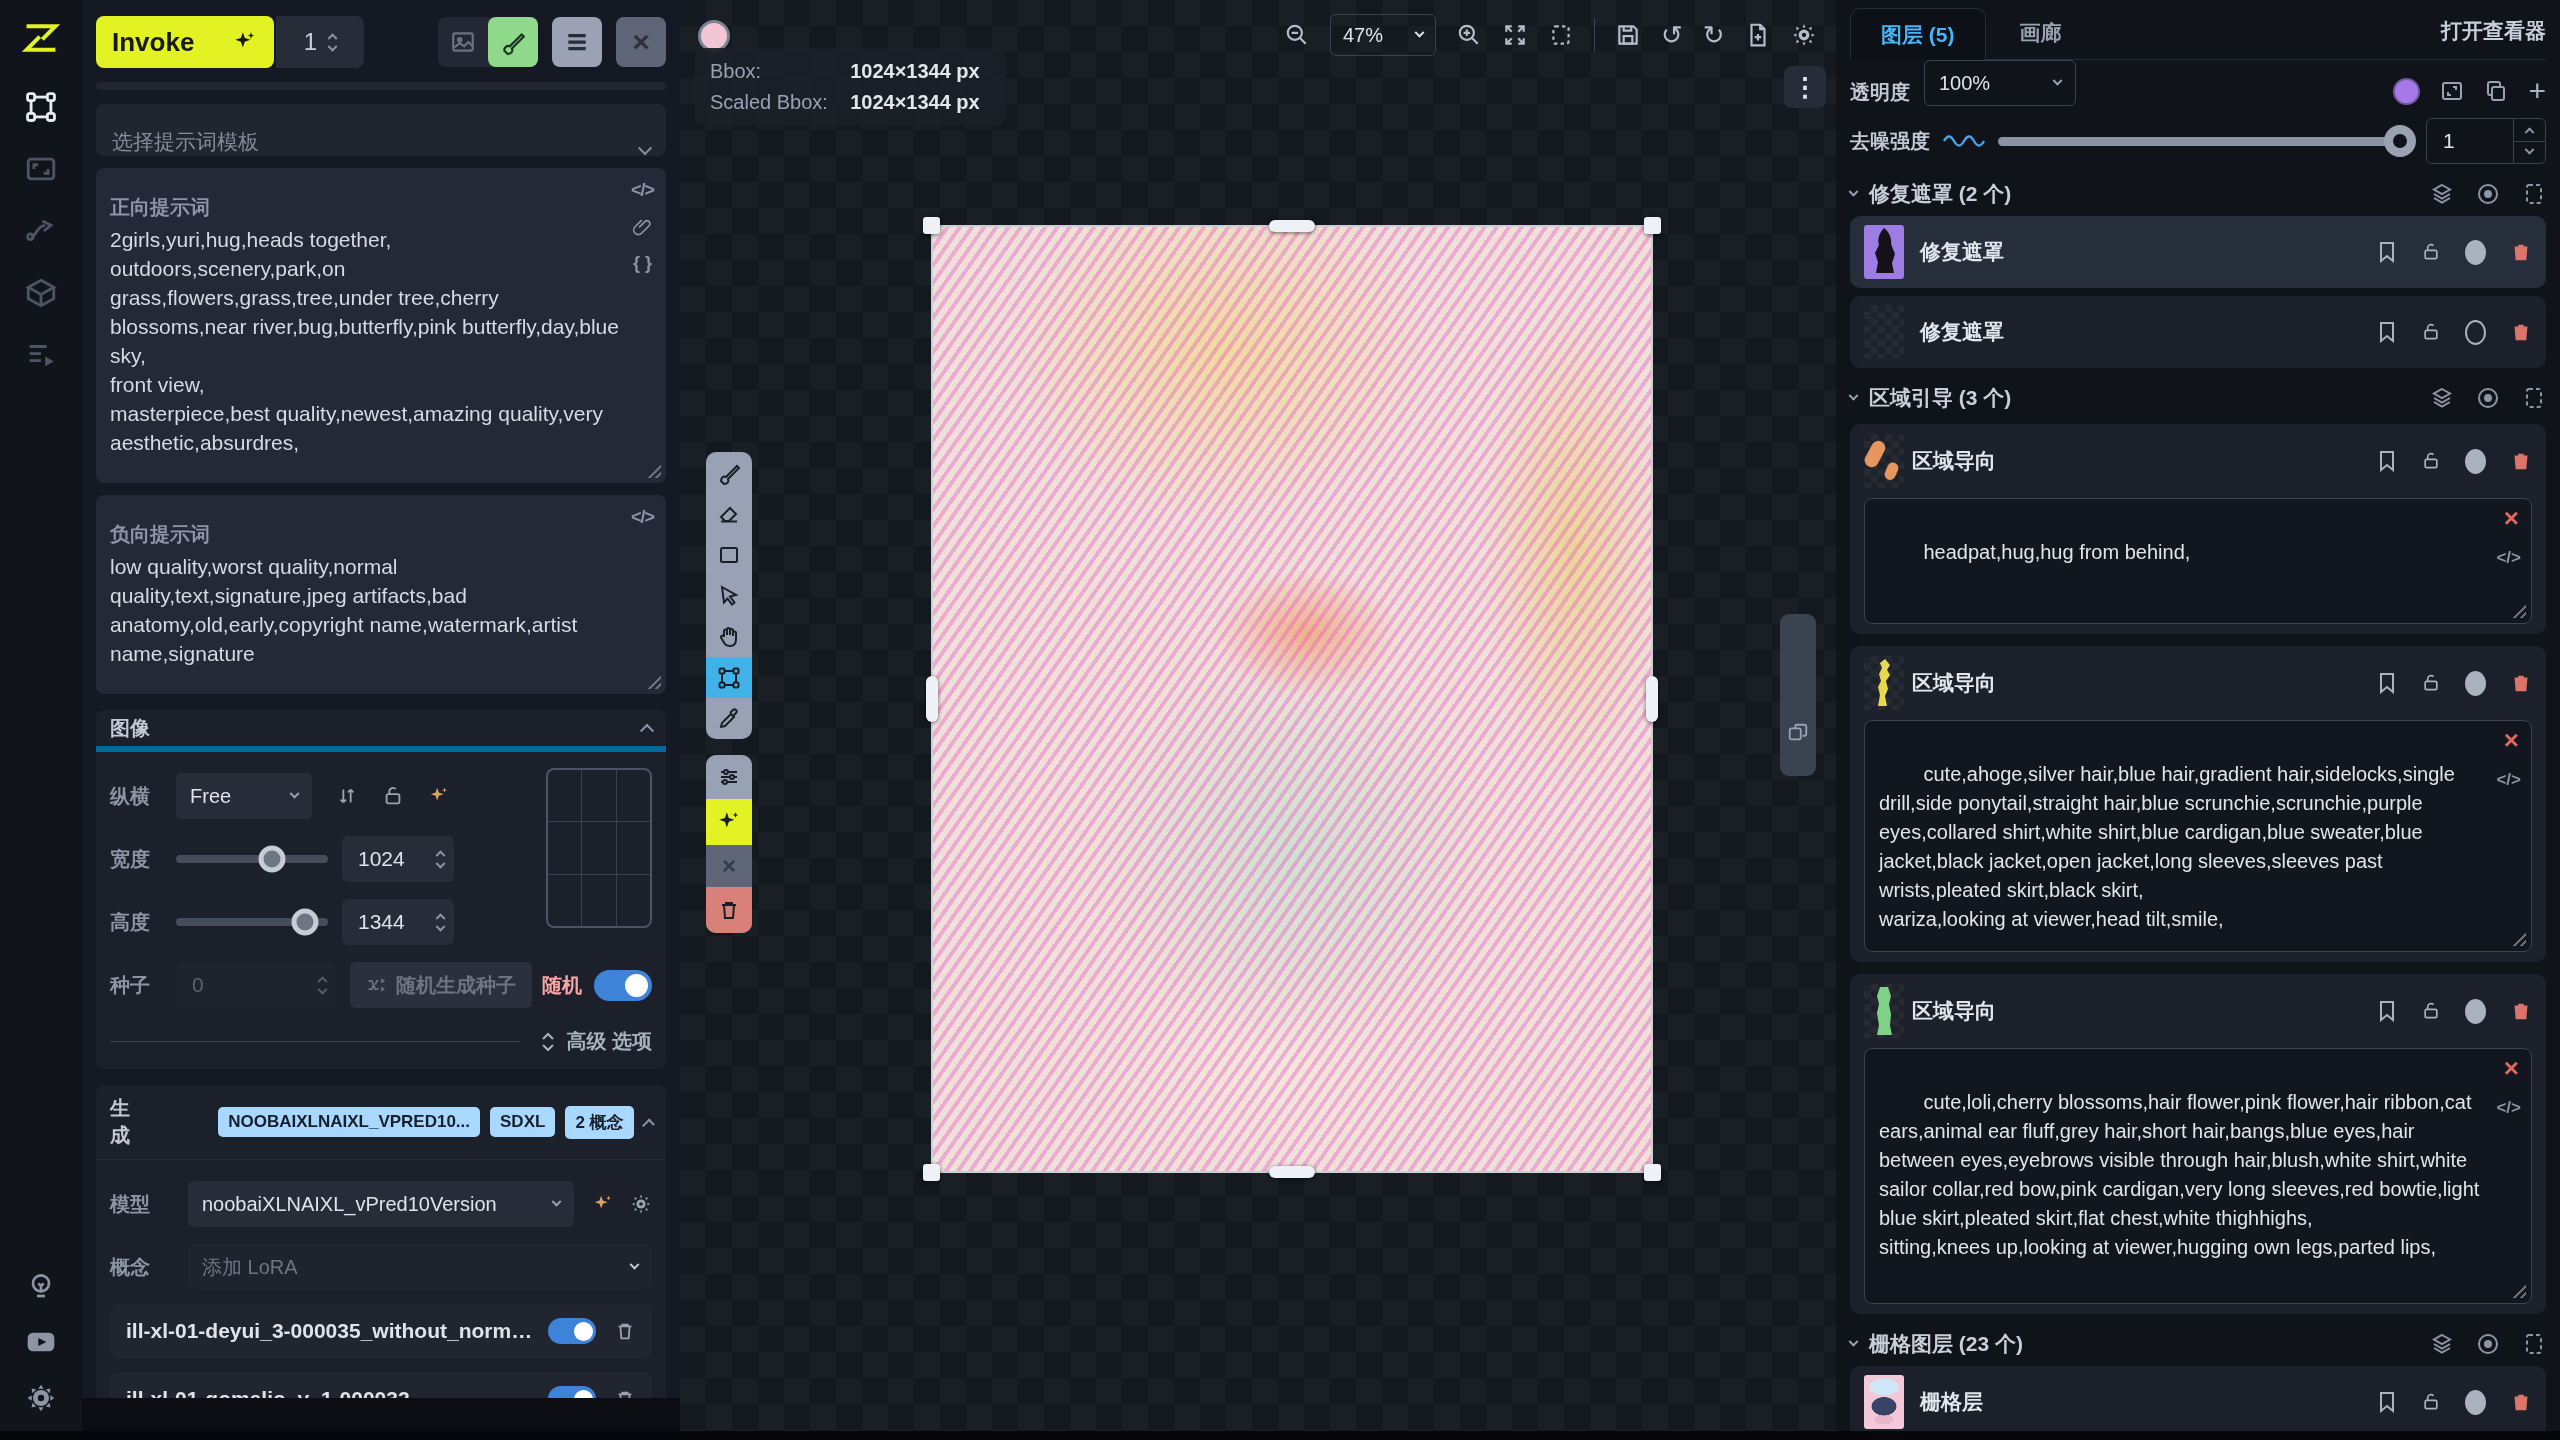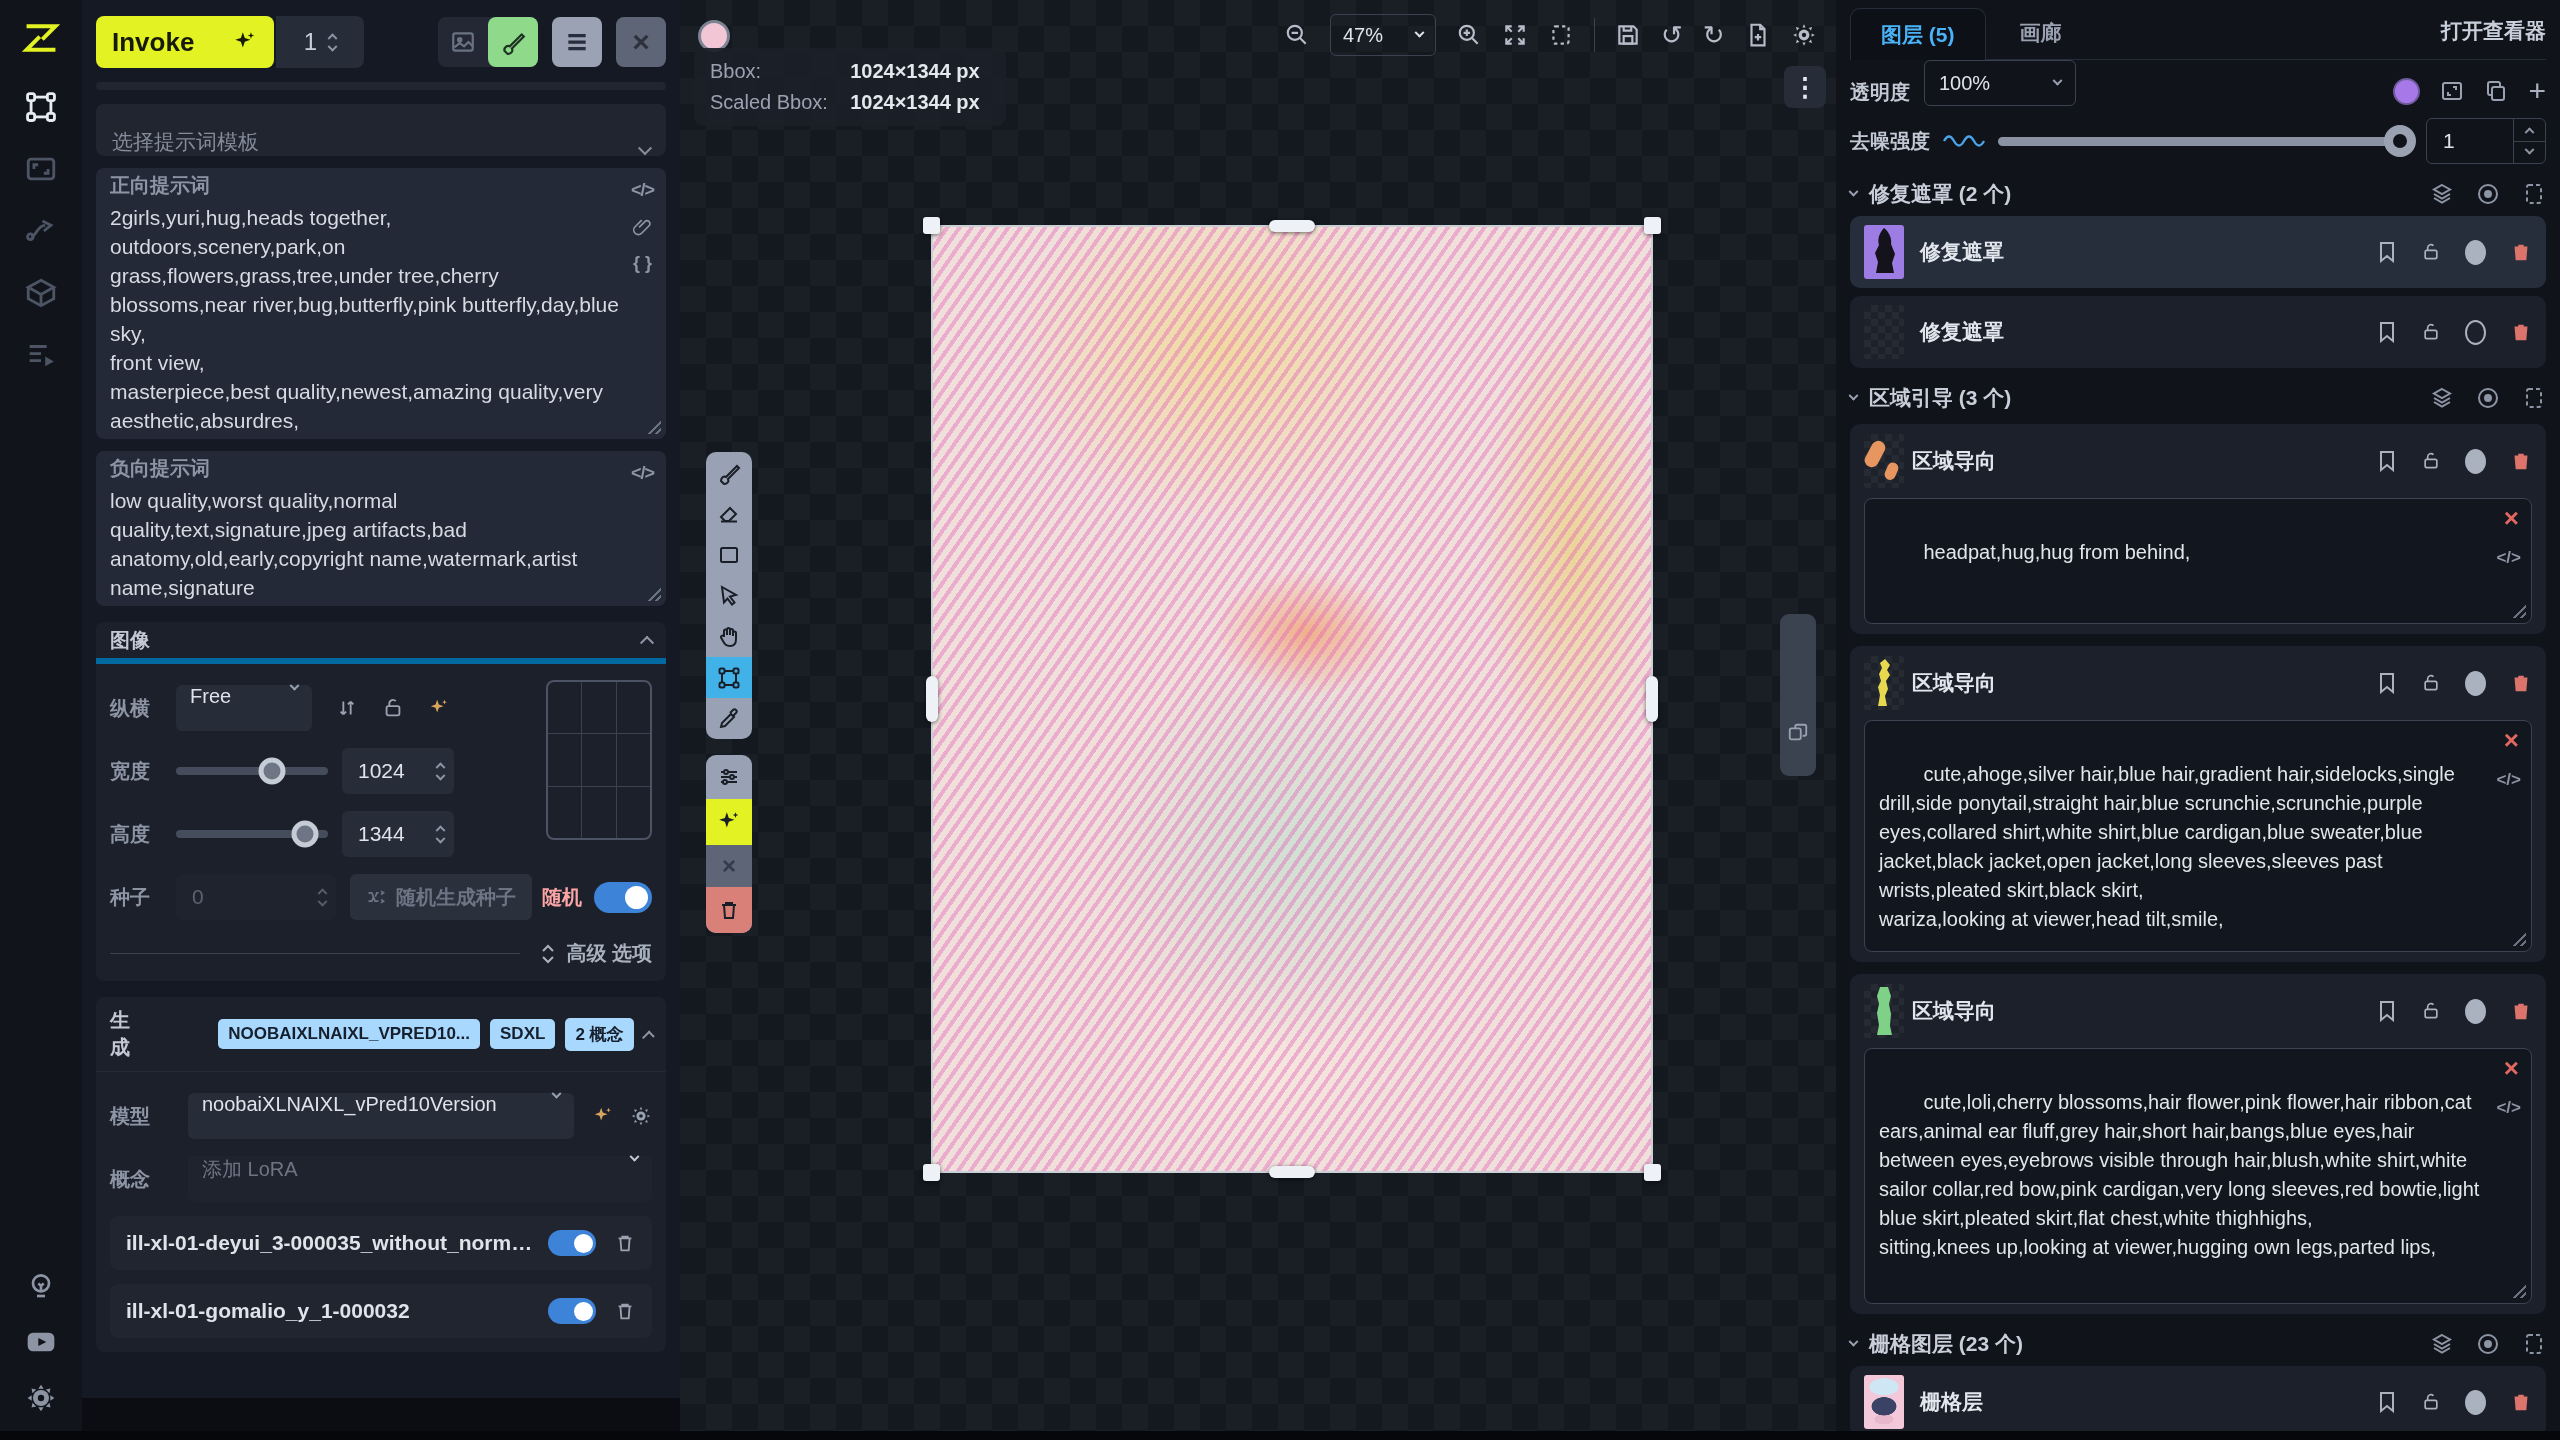--- a/index.html
+++ b/index.html
@@ -28,32 +28,32 @@
 .count-box{width:88px;height:52px;background:#262c38;border-radius:0 8px 8px 0;margin-left:2px;display:flex;align-items:center;justify-content:center;gap:12px;font-size:24px;color:#c9d0dd}
 .segwrap{display:flex;margin-left:auto;background:#232834;border-radius:8px}
 .segbtn{width:50px;height:50px;display:flex;align-items:center;justify-content:center;color:#6a7383;border-radius:8px}
 .segbtn.on{background:#8fd98b;color:#1d3320}
 .sqbtn{width:50px;height:50px;border-radius:8px;display:flex;align-items:center;justify-content:center;margin-left:14px}
 .sqbtn.menu{background:#9aa2b3;color:#272d3a}
 .sqbtn.xb{background:#5d6576;color:#2c313c;font-size:30px;font-weight:bold}
 .pbar{height:8px;background:#20252f;border-radius:4px;margin-top:14px}
 .tmpl{height:52px;background:#20252f;border-radius:8px;margin-top:14px;display:flex;align-items:flex-end;padding:0 16px;color:#848c9b;font-size:21px}
 .tmpl .chv{margin-left:auto;color:#848c9b}
-.pbox{background:#232936;border-radius:8px;margin-top:12px;padding:4px 14px;position:relative}
+.pbox{background:#232936;border-radius:8px;margin-top:12px;padding:26px 14px;position:relative}
 .plabel{color:#8d95a5;font-size:20px;font-weight:bold}
 .ptext{color:#d6dae2;font-size:21px;line-height:29px;margin-top:4px;white-space:pre-wrap;padding-right:30px;word-break:break-word}
 .side-icons{position:absolute;top:12px;right:12px;display:flex;flex-direction:column;gap:16px;color:#8d95a5;font-size:18px;font-weight:bold;align-items:center}
 .rz{position:absolute;right:5px;bottom:5px;width:16px;height:16px;background:repeating-linear-gradient(135deg,transparent 0 3px,#6a7280 3px 5px);clip-path:polygon(100% 0,100% 100%,0 100%)}
 .scard{background:#1b202b;border-radius:8px;margin-top:16px}
 .shead{height:42px;display:flex;align-items:center;padding:0 14px;font-size:20px;font-weight:bold;color:#c3c9d4;border-bottom:6px solid #0369a1}
 .shead .chv{margin-left:auto;color:#8d95a5}
 .sbody{padding:4px 14px 14px 14px;position:relative}
 .frow{display:flex;align-items:center;margin-top:17px}
 .flabel{width:66px;color:#8d95a5;font-size:20px;font-weight:bold;flex-shrink:0}
-.dd{background:#262c38;border-radius:6px;height:46px;display:flex;align-items:flex-start;padding:0 14px;font-size:20px;color:#dfe3ea}
+.dd{background:#262c38;border-radius:6px;height:46px;display:flex;align-items:center;padding:0 14px;font-size:20px;color:#dfe3ea}
 .dd .chv{margin-left:auto;color:#9aa2b2}
 .sl{position:relative;height:8px;background:#454d5c;border-radius:4px}
 .knob{position:absolute;top:50%;transform:translate(-50%,-50%);width:27px;height:27px;border-radius:50%;background:#6e7686;border:5px solid #c6ccd6}
 .numbox{width:112px;height:46px;background:#262c38;border-radius:6px;display:flex;align-items:center;padding:0 10px 0 16px;font-size:21px;color:#dfe3ea;margin-left:14px}
 .numbox .steps{margin-left:auto}
 .gridprev{position:absolute;right:14px;top:16px;width:106px;height:160px;border:2px solid #4b5364;border-radius:8px;background:
  linear-gradient(#3a4150,#3a4150) 33% 0/1px 100% no-repeat,
  linear-gradient(#3a4150,#3a4150) 67% 0/1px 100% no-repeat,
  linear-gradient(#3a4150,#3a4150) 0 33%/100% 1px no-repeat,
  linear-gradient(#3a4150,#3a4150) 0 67%/100% 1px no-repeat}

